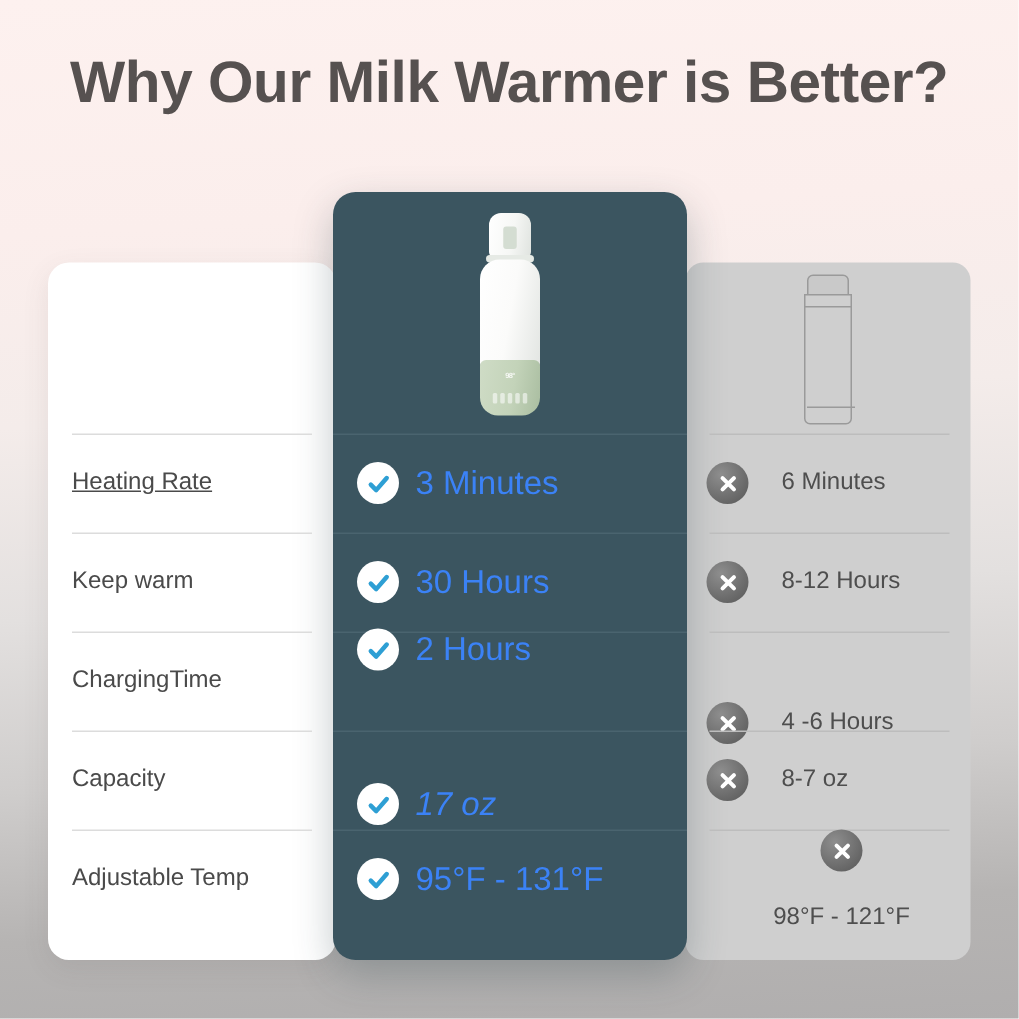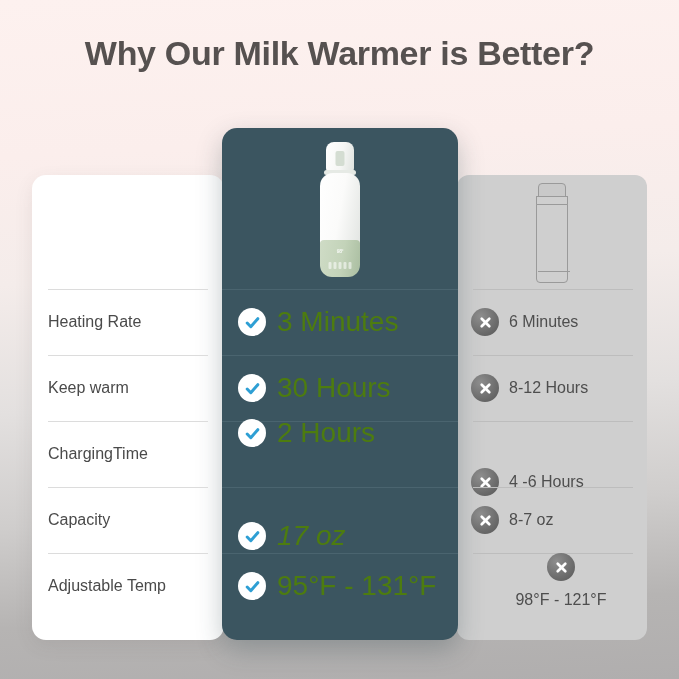--- a/index.html
+++ b/index.html
@@ -23,21 +23,21 @@
     position: relative;
   }
 
   
   .page-title {
     position: absolute;
     top: 34px;
     left: 0;
     width: 679px;
     text-align: center;
-    font-size: 34px;
+    font-size: 39px;
     font-weight: bold;
     letter-spacing: -0.3px;
     color: #565150;
     white-space: nowrap;
   }
 
   
   .compare-wrap {
     position: absolute;
     left: 0;
@@ -225,26 +225,26 @@
     color: #4a4a4a;
   }
   .cell-mid {
     left: 238px;
     width: 224px;
     gap: 11px;
   }
   .cell-right {
     left: 471px;
     width: 180px;
-    gap: 10px;
+    gap: 22px;
   }
 
   .val-mid {
-    font-size: 28px;
-    color: #4d7c0f;
+    font-size: 22px;
+    color: #3b82f6;
     white-space: nowrap;
   }
   .val-right {
     font-size: 16px;
     color: #4e4e4e;
     white-space: nowrap;
   }
 
   
   .icon-check {
@@ -311,21 +311,21 @@
       <div class="thermos-body">
         <div class="thermos-foot"></div>
       </div>
     </div>
   </div>
 
   <div id="rows-host">
       <div class="row-line left" style="top: 289px;"></div>
       <div class="row-line mid" style="top: 289px;"></div>
       <div class="row-line right" style="top: 289px;"></div>
-      <div class="cell cell-left" style="top: 289px;">
+      <div class="cell cell-left" style="top: 289px; text-decoration: underline;">
         <span>Heating Rate</span>
       </div>
       <div class="cell cell-mid" style="top: 289px;">
         <span class="icon-check">
           <svg viewBox="0 0 24 24" aria-hidden="true">
             <path d="M4.5 12.8 L9.6 18 L19.5 6.6" fill="none" stroke="#2e9fd4" stroke-width="4.2" stroke-linecap="round" stroke-linejoin="round"></path>
           </svg>
         </span>
         <span class="val-mid">3 Minutes</span>
       </div>

